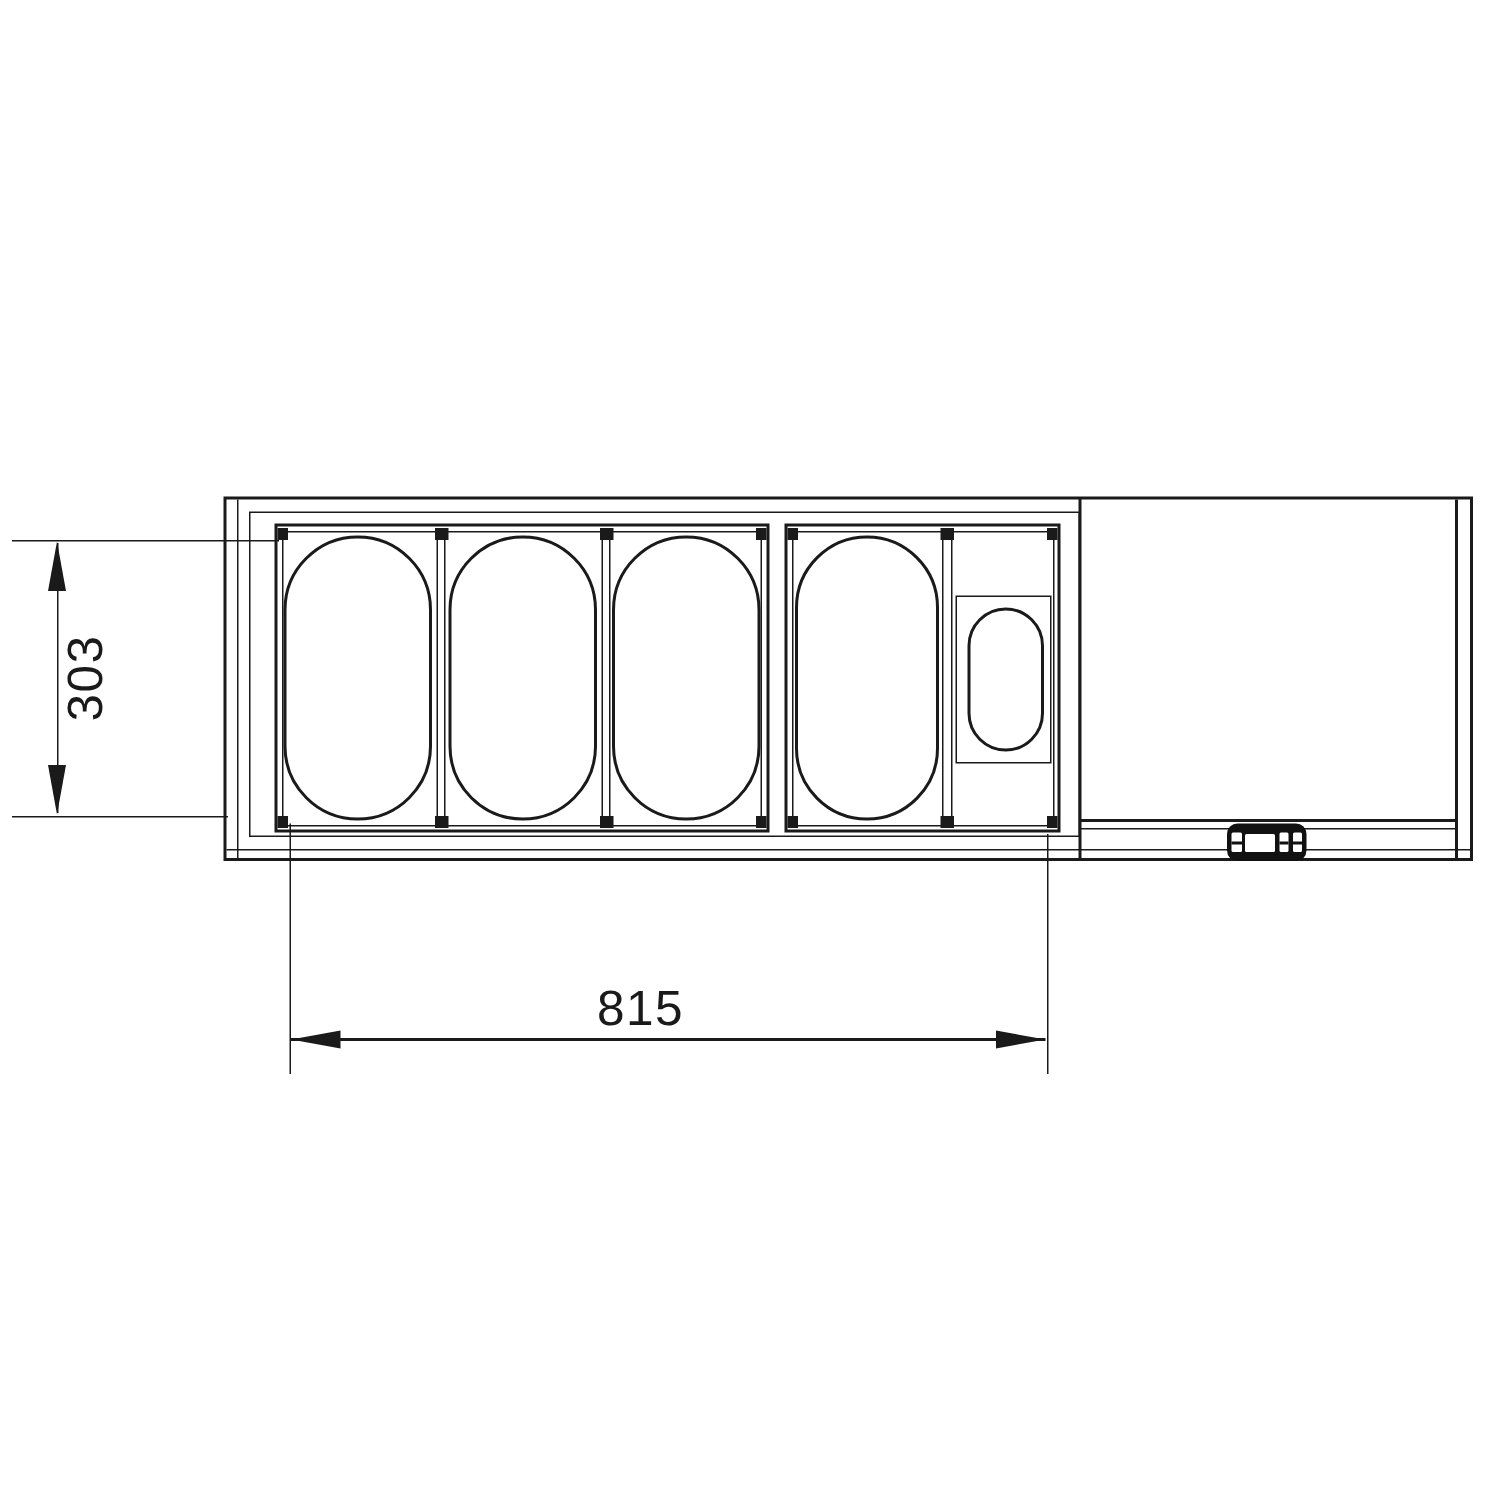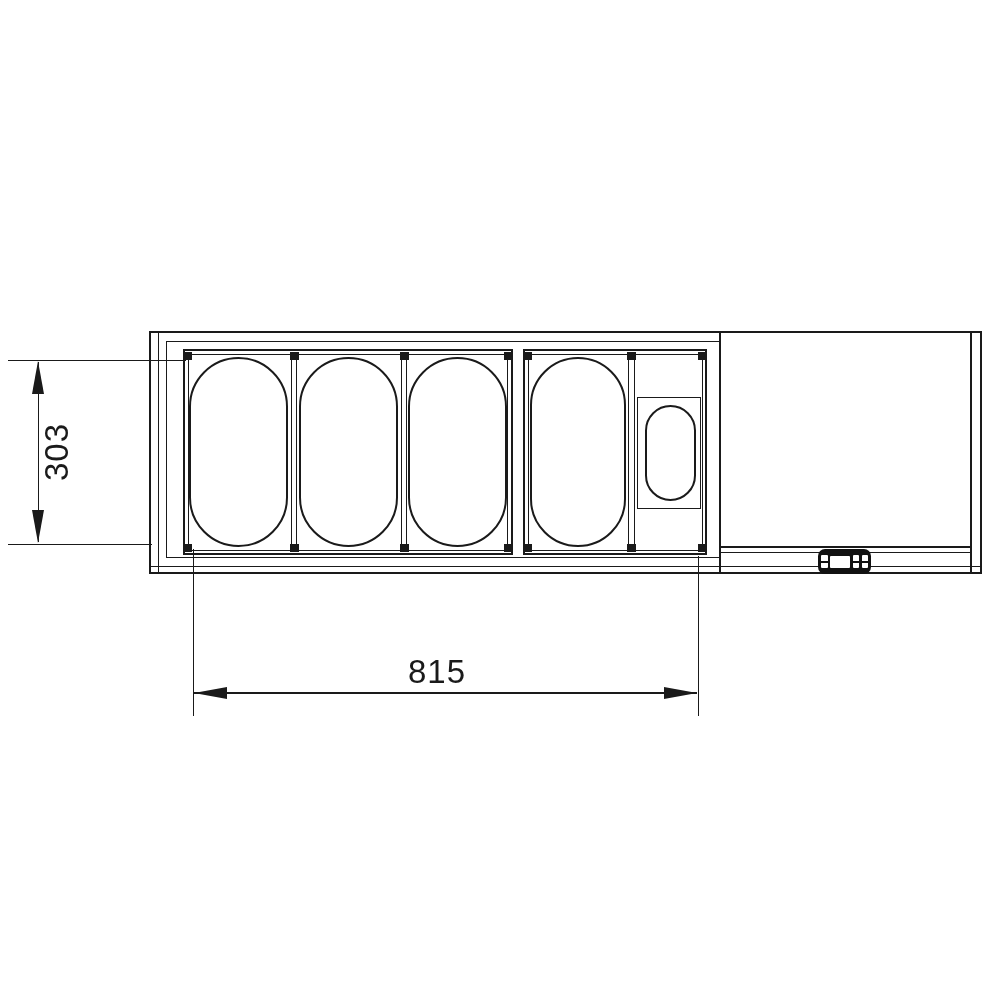--- a/index.html
+++ b/index.html
@@ -112,15 +112,15 @@
   <div class="vline" style="left:37.5px;top:362px;height:180px;"></div>
   <div class="arrow up" style="left:31.5px;top:361px;"></div>
   <div class="arrow down" style="left:31.5px;top:510px;"></div>
   <div class="dim-text" style="left:-3px;top:435px;width:120px;height:34px;transform:rotate(-90deg);">303</div>
 
   <div class="vline" style="left:193px;top:549px;height:167px;width:1.1px;"></div>
   <div class="vline" style="left:697.5px;top:556px;height:160px;width:1.1px;"></div>
   <div class="hline" style="left:194px;top:692.4px;width:503px;"></div>
   <div class="arrow left" style="left:194px;top:686.5px;"></div>
   <div class="arrow right" style="left:664px;top:686.5px;"></div>
-  <div class="dim-text" style="left:377px;top:655px;width:120px;">815</div>
+  <div class="dim-text" style="left:367px;top:655px;width:120px;">815</div>
 
 </div>
 
 </body></html>

